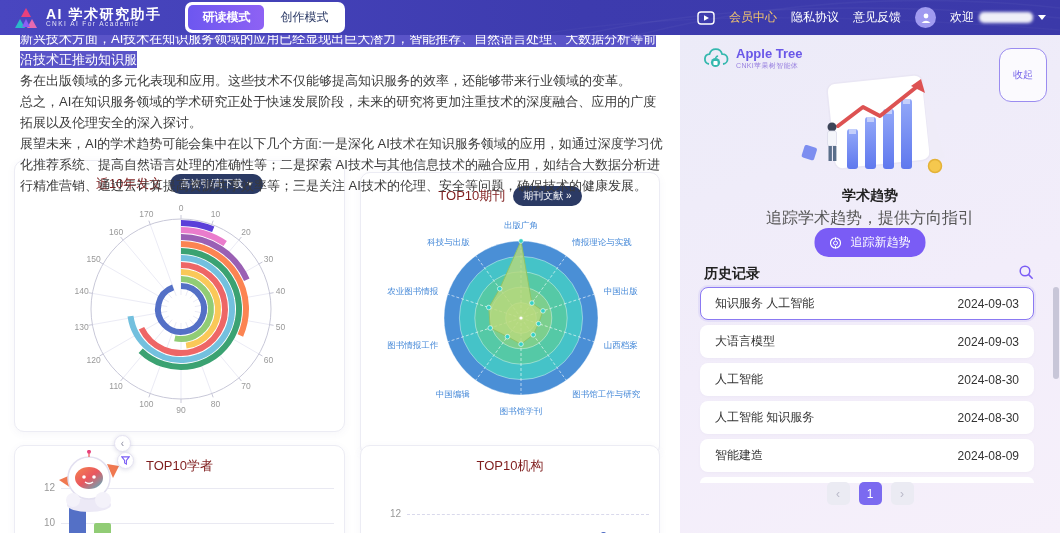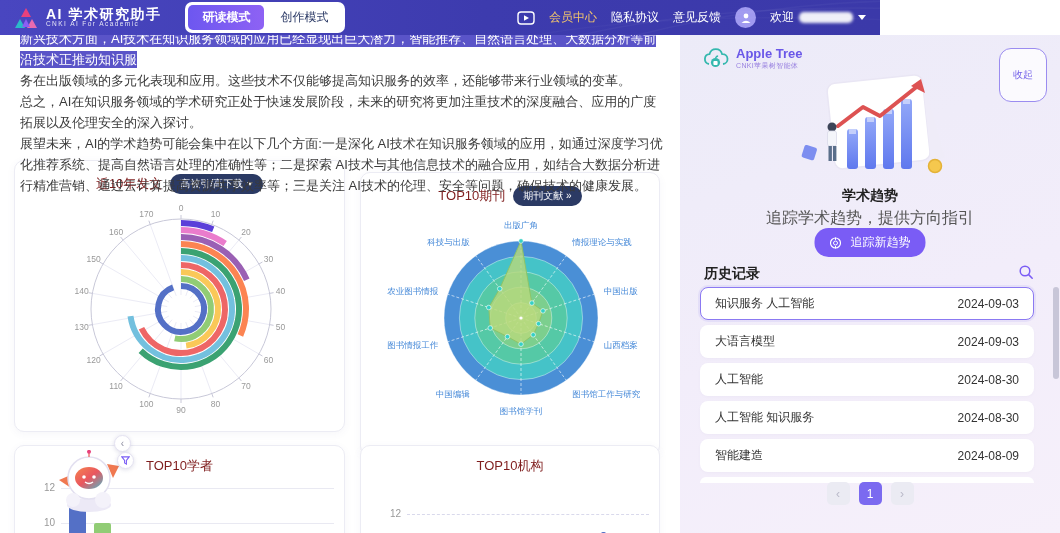--- a/index.html
+++ b/index.html
@@ -1,19 +1,19 @@
 <!DOCTYPE html>
 <html><head>
 <meta charset="utf-8">
 <style>
   *{box-sizing:border-box;margin:0;padding:0}
   html,body{width:1060px;height:533px;overflow:hidden}
   body{font-family:"Liberation Sans","DejaVu Sans",sans-serif;background:#fff;position:relative;color:#333}
   
-  .header{position:absolute;left:0;top:0;width:880px;height:35px;z-index:30;
+  .header{position:absolute;left:0;top:0;width:1060px;height:35px;z-index:30;
     background:linear-gradient(90deg,#4946c0 0%,#3d3bae 55%,#3b39a9 100%);
     display:flex;align-items:center;padding:0 14px;color:#fff}
   .hdr-waves{position:absolute;inset:0;pointer-events:none;opacity:.5}
   .logo-mark{width:24px;height:22px;margin-right:8px;flex:0 0 auto}
   .logo-text{line-height:1.05}
   .logo-title{font-size:14px;font-weight:bold;letter-spacing:1.5px}
   .logo-sub{font-size:6.5px;letter-spacing:.22em;color:rgba(255,255,255,.85)}
   .tab-group{margin-left:24px;background:#fff;border-radius:7px;padding:3px;display:flex;gap:2px}
   .tab{font-size:12px;padding:4px 14px;border-radius:5px;color:#2b3a66;cursor:pointer;white-space:nowrap}
   .tab.active{background:linear-gradient(90deg,#6d57f0,#8e62f4);color:#fff;font-weight:bold}

